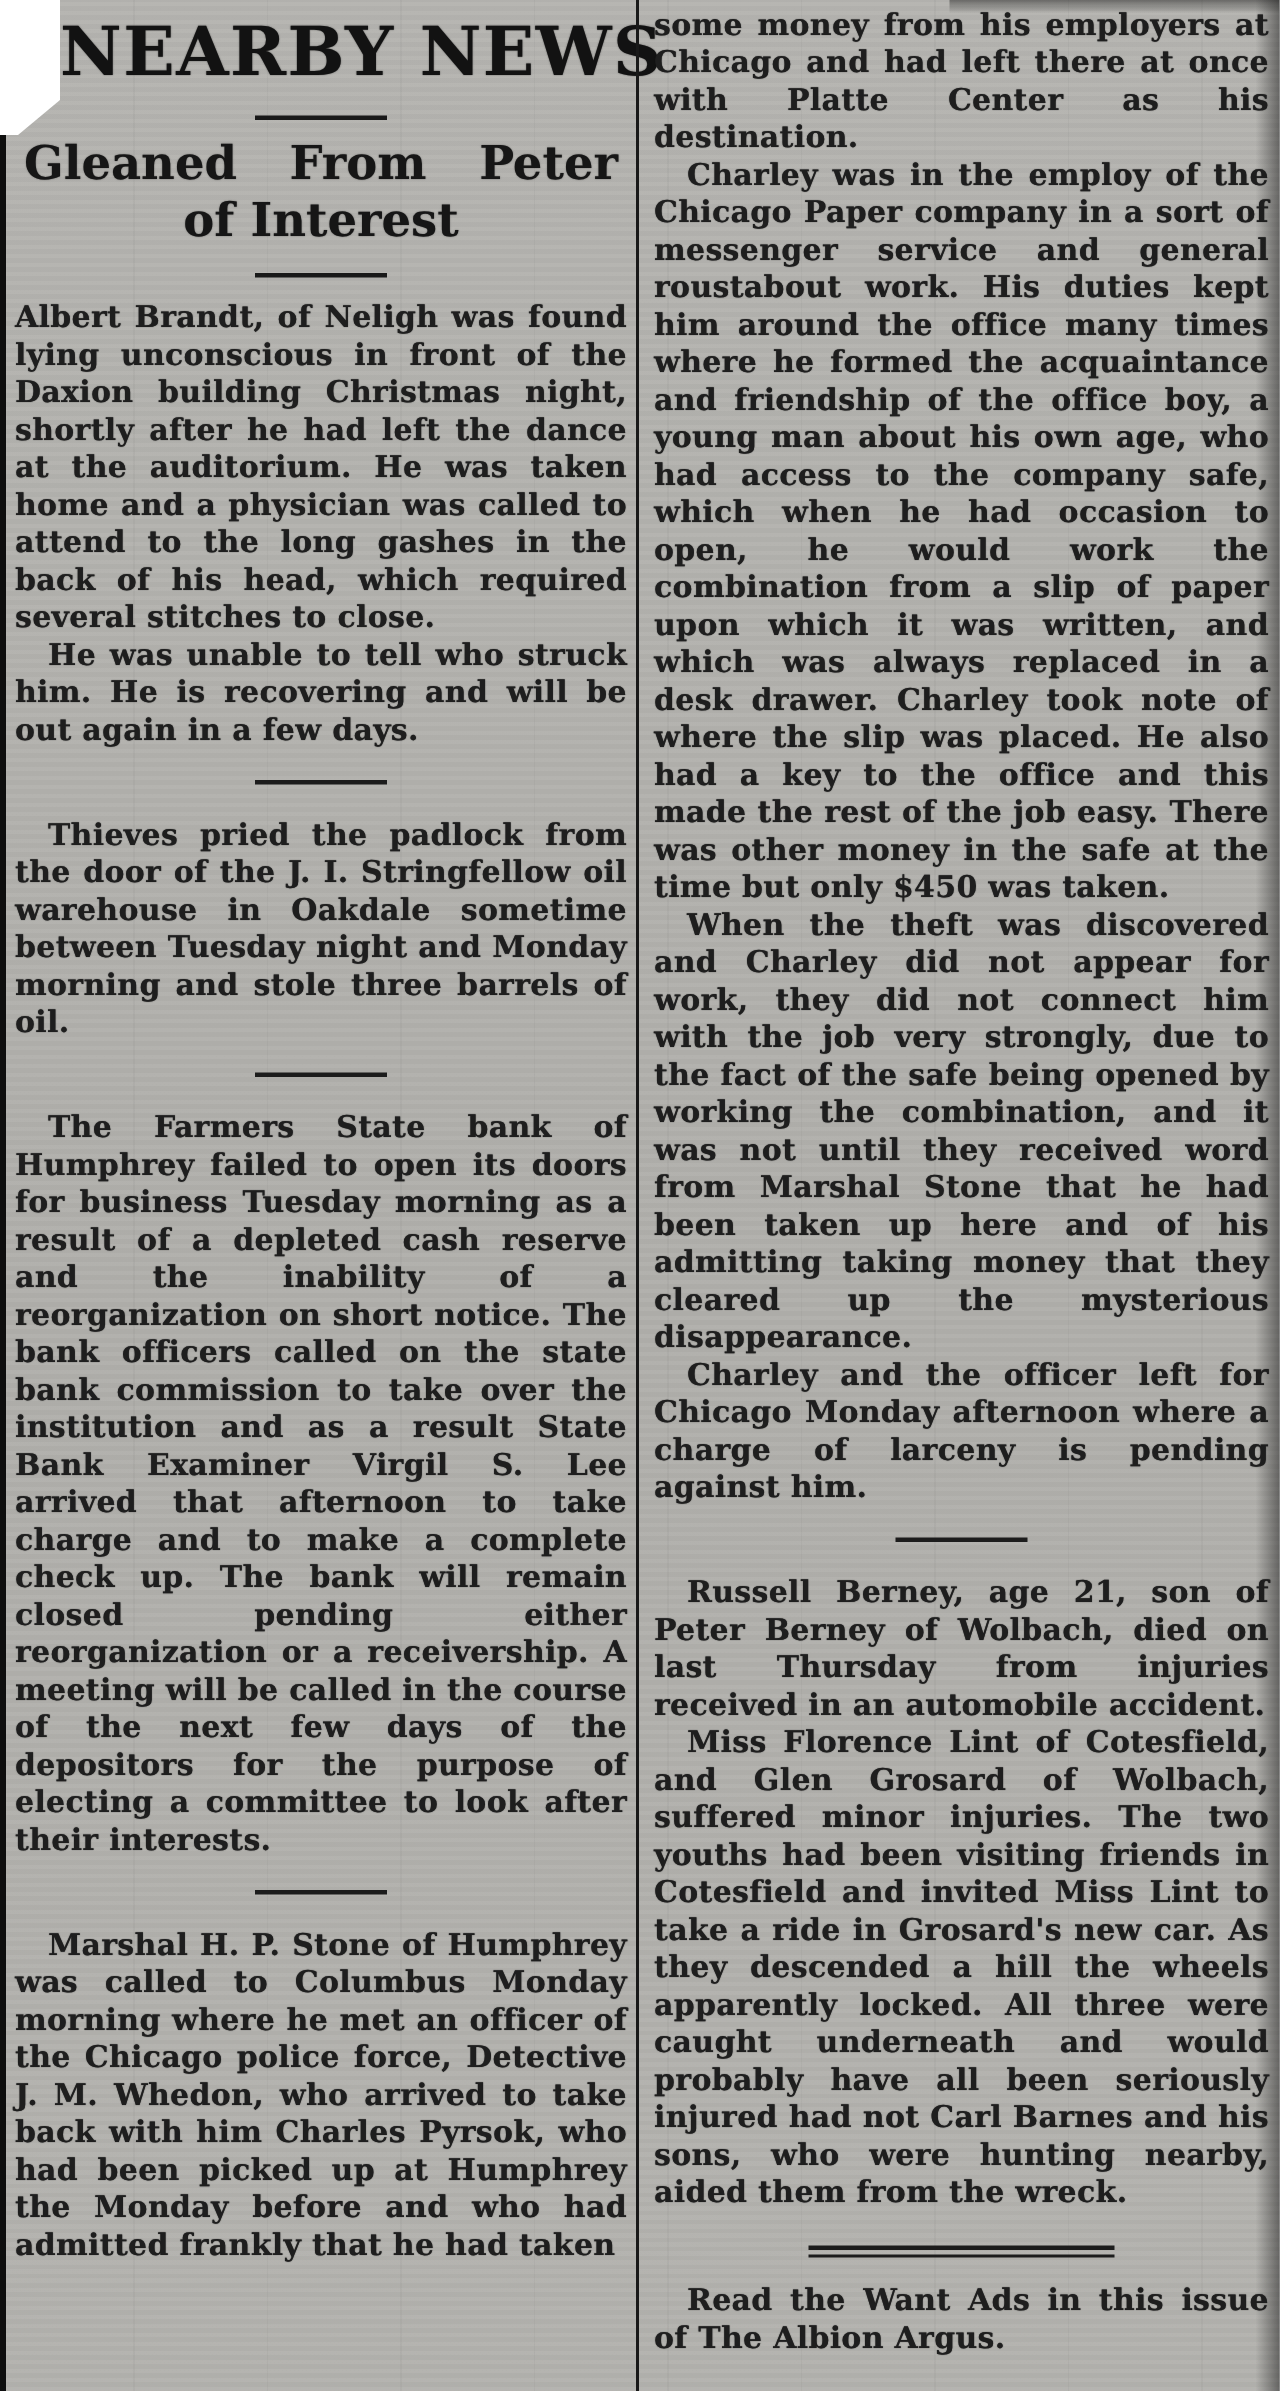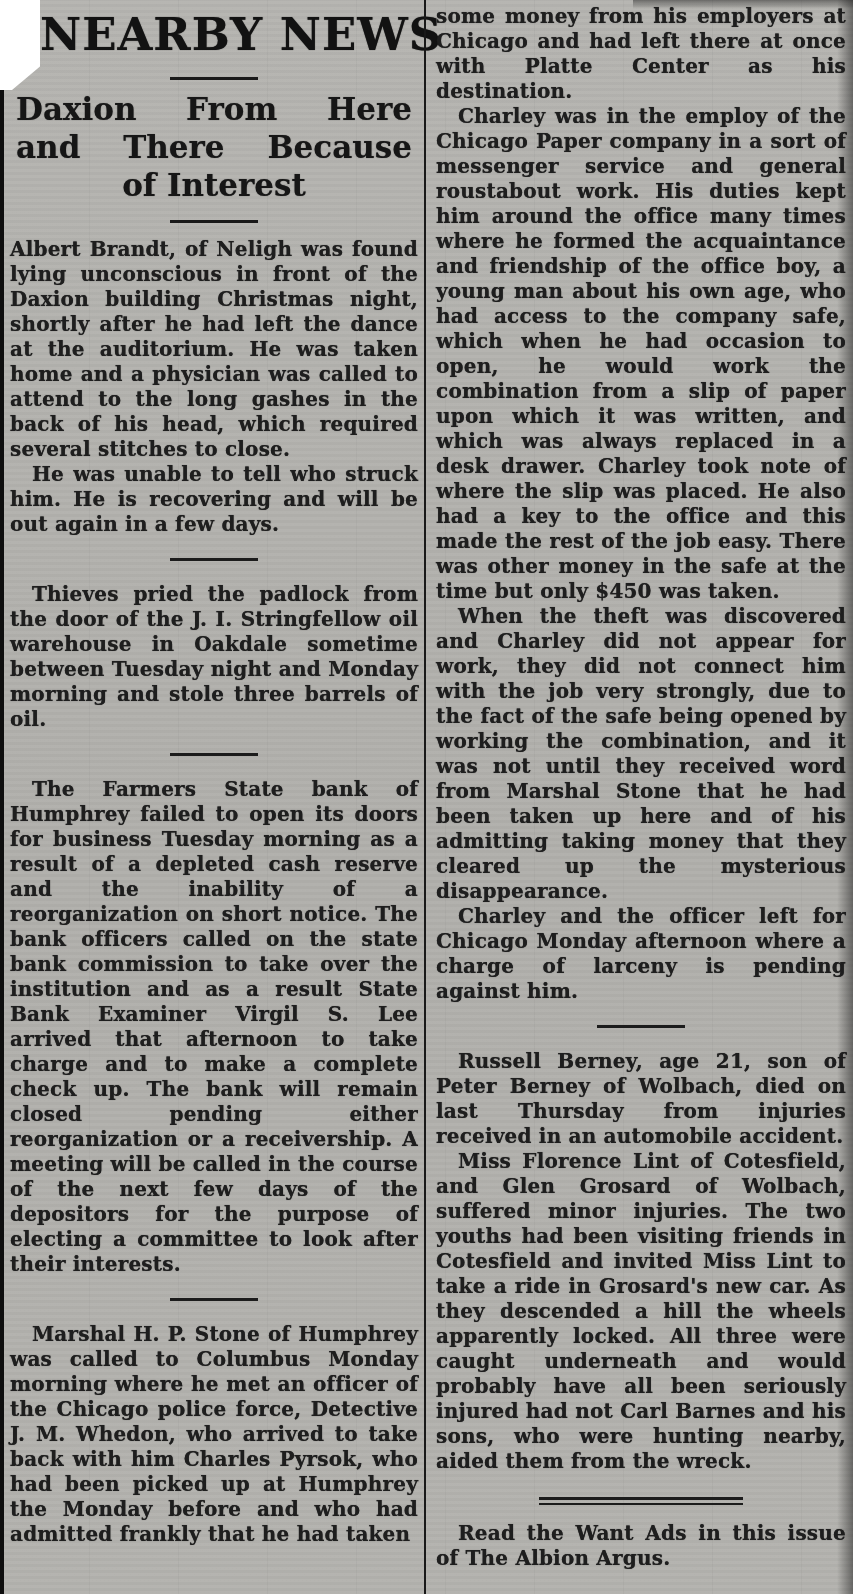--- a/index.html
+++ b/index.html
@@ -58,22 +58,21 @@
   <div class="white-notch"></div>
   <div class="left-border"></div>
   <div class="col-rule"></div>
   <div class="top-smudge"></div>
   <div class="right-shadow"></div>
 
   <div class="left-col">
     <div class="masthead">NEARBY NEWS</div>
     <div class="head-rule"></div>
     <div class="subhead" id="subhead">
-        <div class="sh-line">Daxion From Here</div>
-        <div class="sh-line">and There Because</div>
+        <div class="sh-line">Gleaned From Peter</div>
         <div class="sh-line">of Interest</div>
       </div>
     <div class="sub-rule"></div>
     <div id="left-items">
         <p class="para noindent">Albert Brandt, of Neligh was found lying unconscious in front of the Daxion building Christmas night, shortly after he had left the dance at the auditorium. He was taken home and a physician was called to attend to the long gashes in the back of his head, which required several stitches to close.</p>
         <p class="para">He was unable to tell who struck him. He is recovering and will be out again in a few days.</p>
         <div class="rule"></div>
         <p class="para">Thieves pried the padlock from the door of the J. I. Stringfellow oil warehouse in Oakdale sometime between Tuesday night and Monday morning and stole three barrels of oil.</p>
         <div class="rule"></div>
         <p class="para">The Farmers State bank of Humphrey failed to open its doors for business Tuesday morning as a result of a depleted cash reserve and the inability of a reorganization on short notice. The bank officers called on the state bank commission to take over the institution and as a result State Bank Examiner Virgil S. Lee arrived that afternoon to take charge and to make a complete check up. The bank will remain closed pending either reorganization or a receivership. A meeting will be called in the course of the next few days of the depositors for the purpose of electing a committee to look after their interests.</p>

